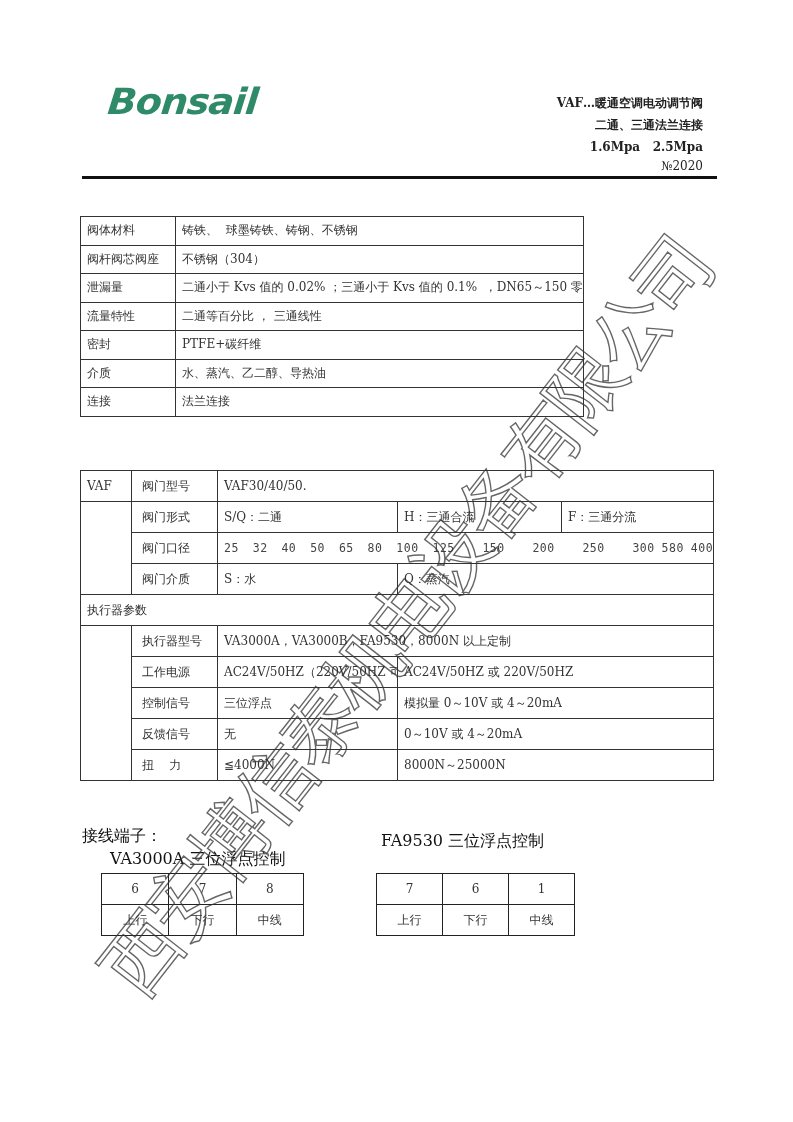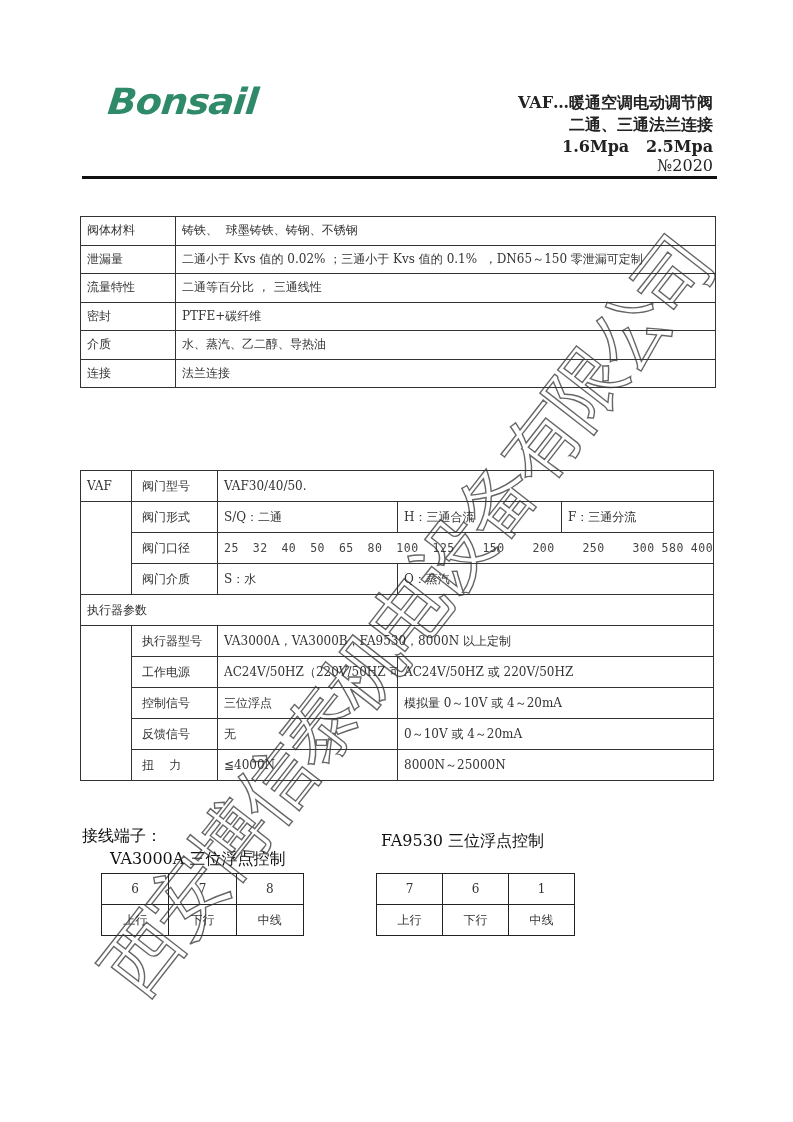--- a/index.html
+++ b/index.html
@@ -4,30 +4,30 @@
 <style>
   html, body { margin: 0; padding: 0; background: #ffffff; }
   body { width: 793px; height: 1122px; position: relative; overflow: hidden;
          font-family: "DejaVu Serif", "Liberation Serif", serif; color: #222; }
   .abs { position: absolute; }
 
   .logo { left: 110px; top: 84px; font-family: "DejaVu Sans", "Liberation Sans", sans-serif;
           font-weight: bold; font-style: italic; font-size: 38px; letter-spacing: -1px;
           transform: skewX(-6deg) scaleY(0.95); transform-origin: left top; line-height: 1; }
 
-  .hdr { right: 80px; text-align: center; font-family: "DejaVu Serif", "Liberation Serif", serif;
-         font-weight: bold; font-size: 16px; line-height: 22px; }
+  .hdr { right: 90px; text-align: center; font-family: "DejaVu Serif", "Liberation Serif", serif;
+         font-weight: bold; font-size: 12px; line-height: 22px; }
   .hdr .num { font-weight: normal; }
   .rule { left: 82px; top: 176px; width: 635px; height: 3px; background: #111; }
 
   table { border-collapse: collapse; table-layout: fixed; }
   td { border: 1px solid #333; font-size: 12px; padding: 0 6px; white-space: nowrap;
        overflow: hidden; vertical-align: middle; color: #333; }
 
-  .t1 { left: 80px; top: 216px; width: 636px; }
+  .t1 { left: 80px; top: 216px; width: 504px; }
   .t1 td { height: 27.5px; }
 
   .t2 { left: 80px; top: 470px; width: 634px; }
   .t2 td { height: 30px; border-radius: 11px; }
   .sizes span { display: inline-block; letter-spacing: 0.5px; }
 
   .section { font-weight: normal; font-size: 16px; color: #111; }
   .t3, .t4 { top: 873px; }
   .t3 { left: 101px; width: 203px; }
   .t4 { left: 376px; width: 199px; }
@@ -50,20 +50,24 @@
 
 <table class="abs t1">
   <colgroup>
       <col style="width:95px">
       <col>
     </colgroup>
   <tbody>
       <tr>
         <td>阀体材料</td>
         <td style="white-space:pre">铸铁、  球墨铸铁、铸钢、不锈钢</td>
+      </tr>
+  <tr>
+        <td>阀杆阀芯阀座</td>
+        <td>不锈钢（304）</td>
       </tr>
   <tr>
         <td>泄漏量</td>
         <td style="white-space:pre">二通小于 Kvs 值的 0.02% ；三通小于 Kvs 值的 0.1%  ，DN65～150 零泄漏可定制</td>
       </tr>
   <tr>
         <td>流量特性</td>
         <td>二通等百分比 ， 三通线性</td>
       </tr>
   <tr>

